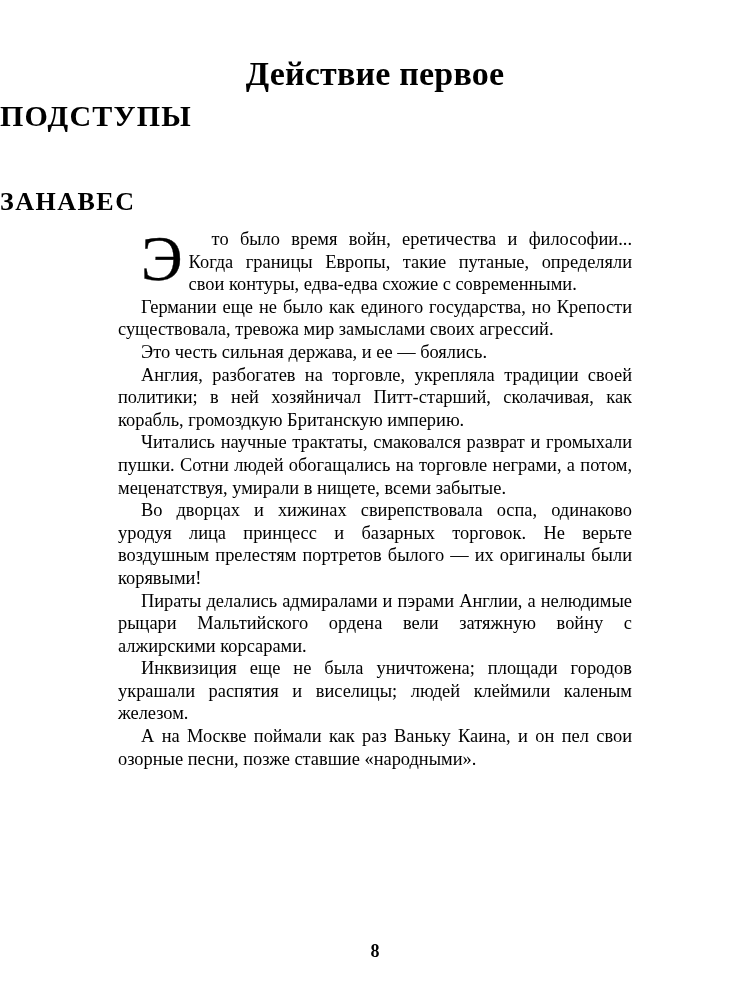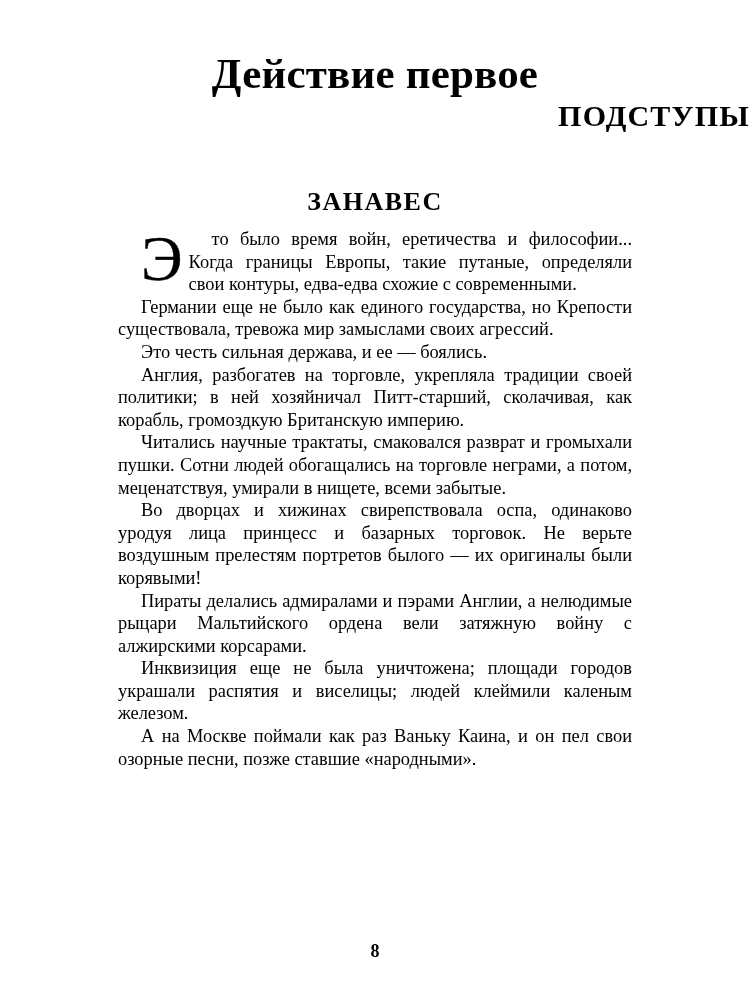--- a/index.html
+++ b/index.html
@@ -23,41 +23,41 @@
   }
 
   
   .act-heading {
     position: absolute;
     left: 0;
     top: 54px;
     width: 750px;
     text-align: center;
     font-weight: bold;
-    font-size: 43px;
+    font-size: 34px;
     line-height: 40px;
     letter-spacing: 0.2px;
   }
   .act-subheading {
     position: absolute;
     left: 0;
     top: 98px;
     width: 750px;
-    text-align: right;
+    text-align: left;
     font-weight: bold;
     font-size: 30px;
     line-height: 36px;
     letter-spacing: 1.2px;
   }
   .scene-heading {
     position: absolute;
     left: 0;
     top: 186px;
     width: 750px;
-    text-align: center;
+    text-align: left;
     font-weight: bold;
     font-size: 26px;
     line-height: 32px;
     letter-spacing: 1.5px;
   }
 
   
   .body-col {
     position: absolute;
     left: 118px;

